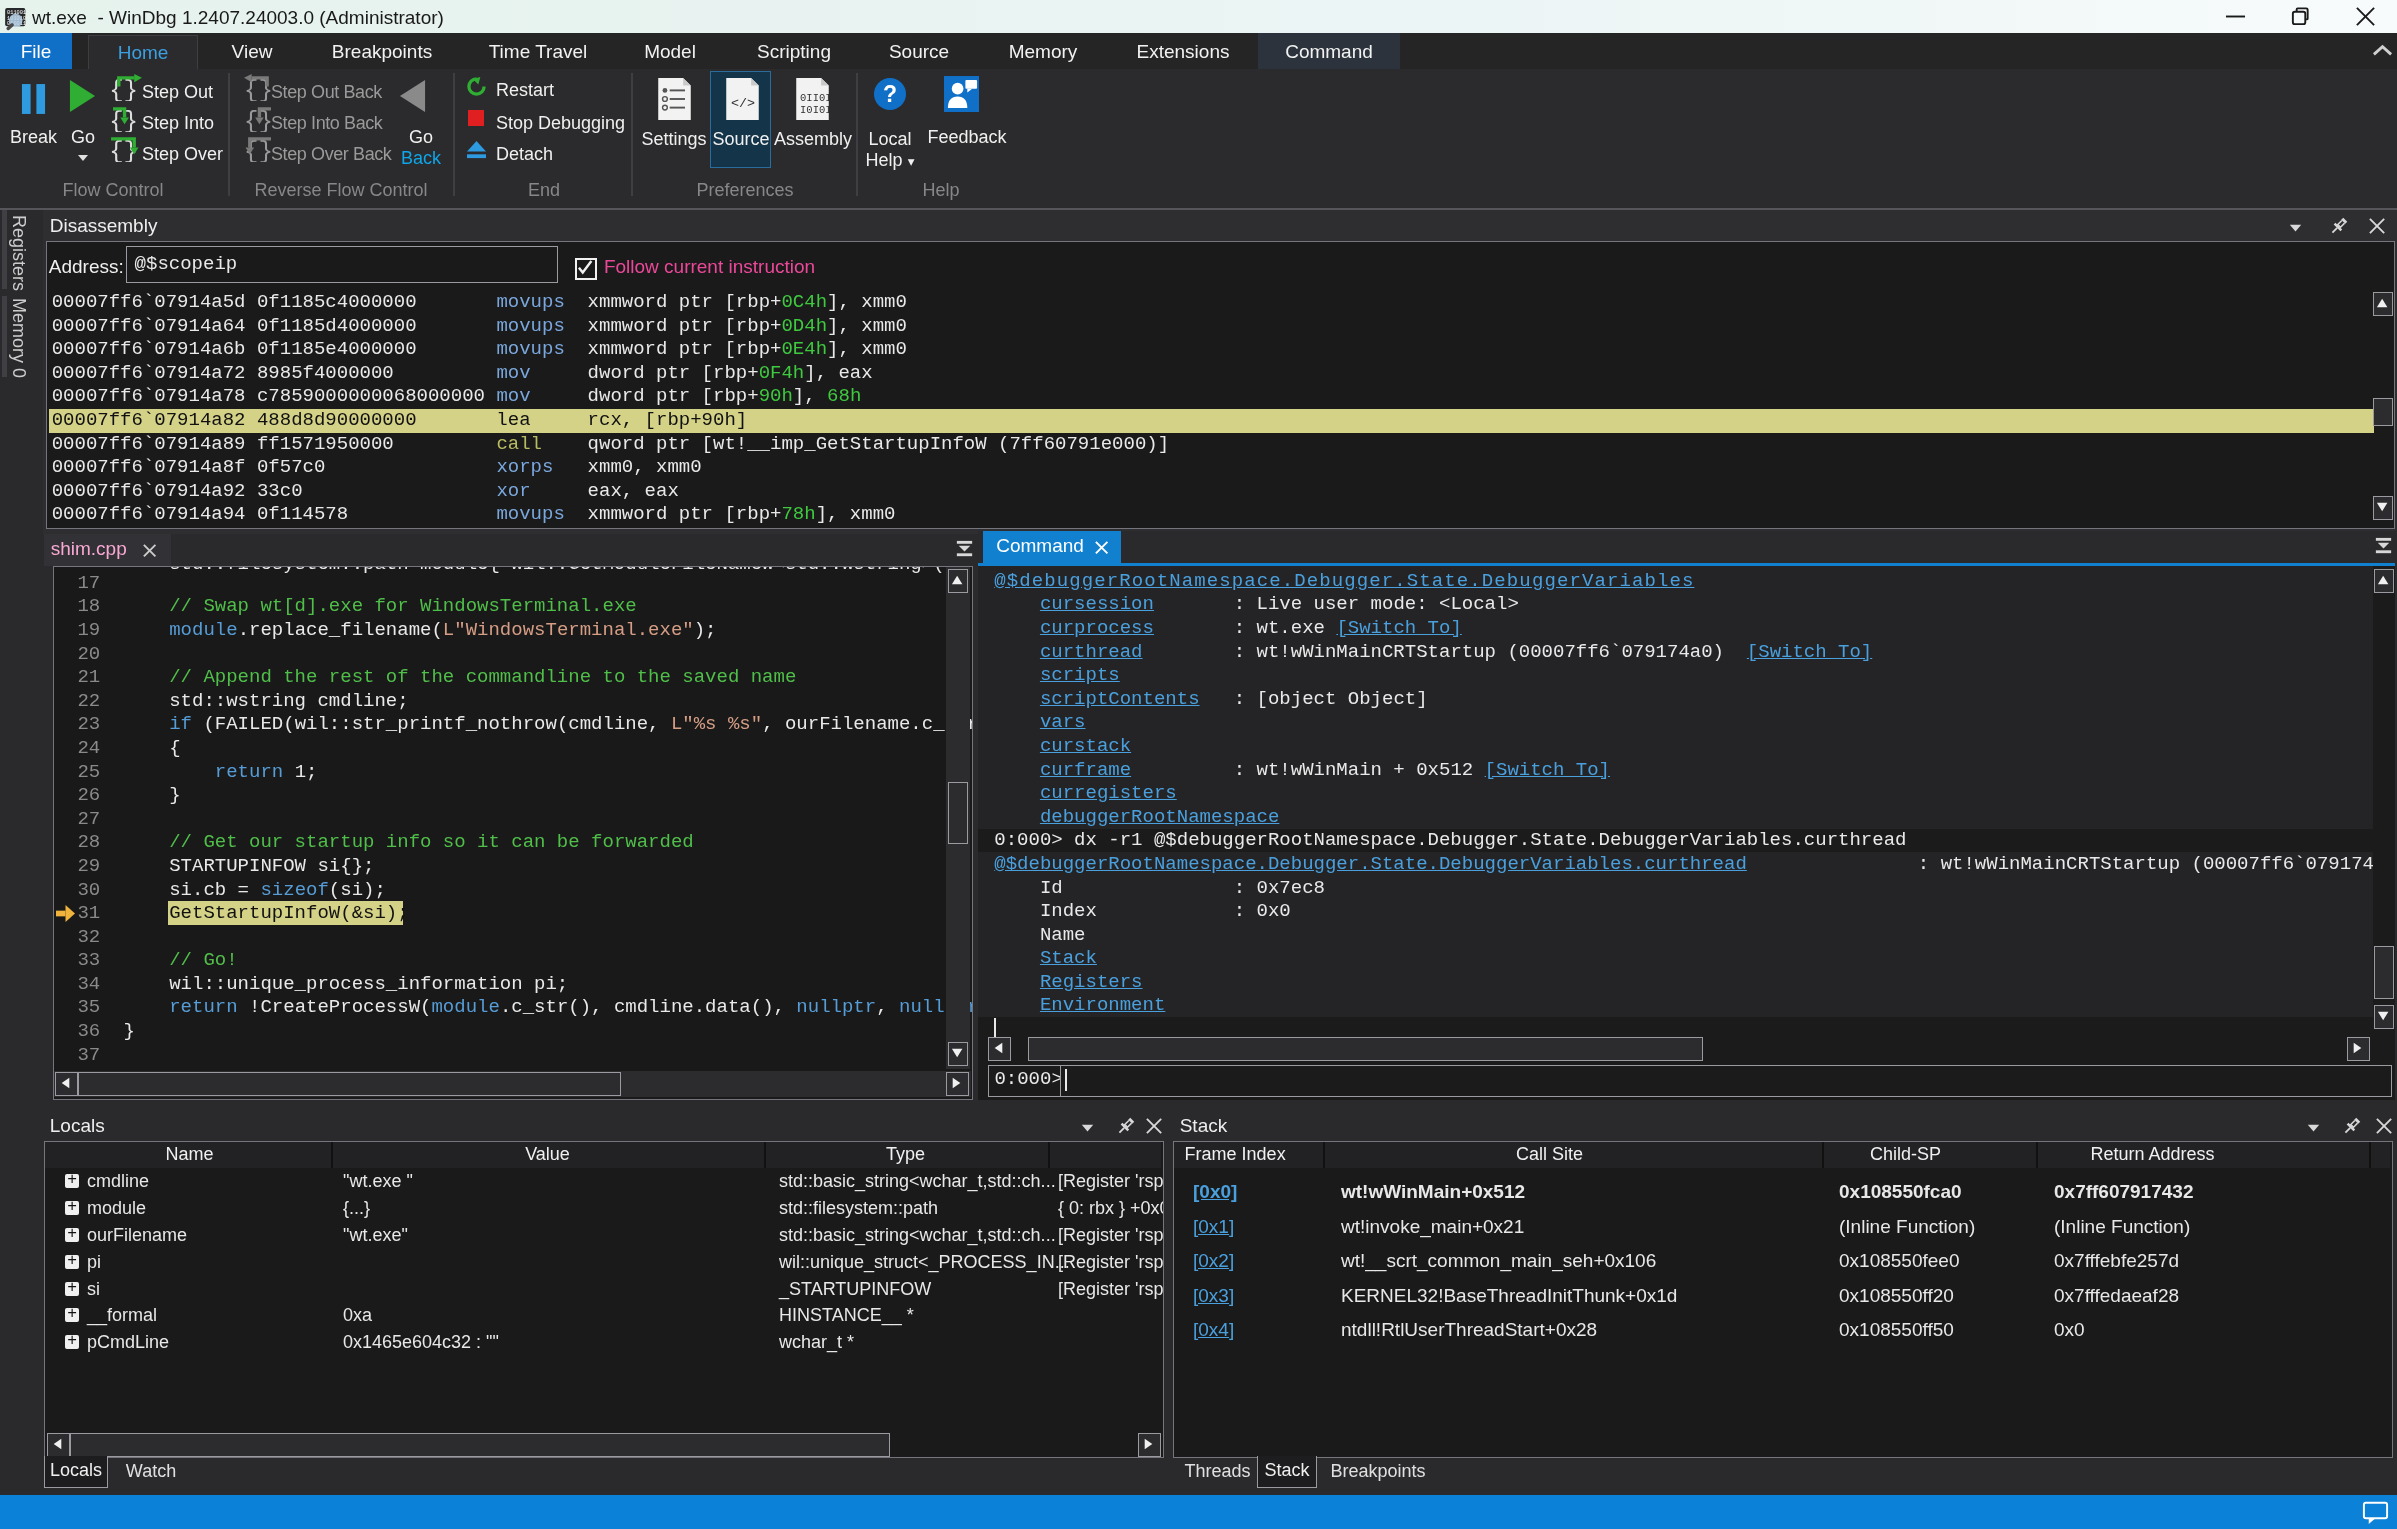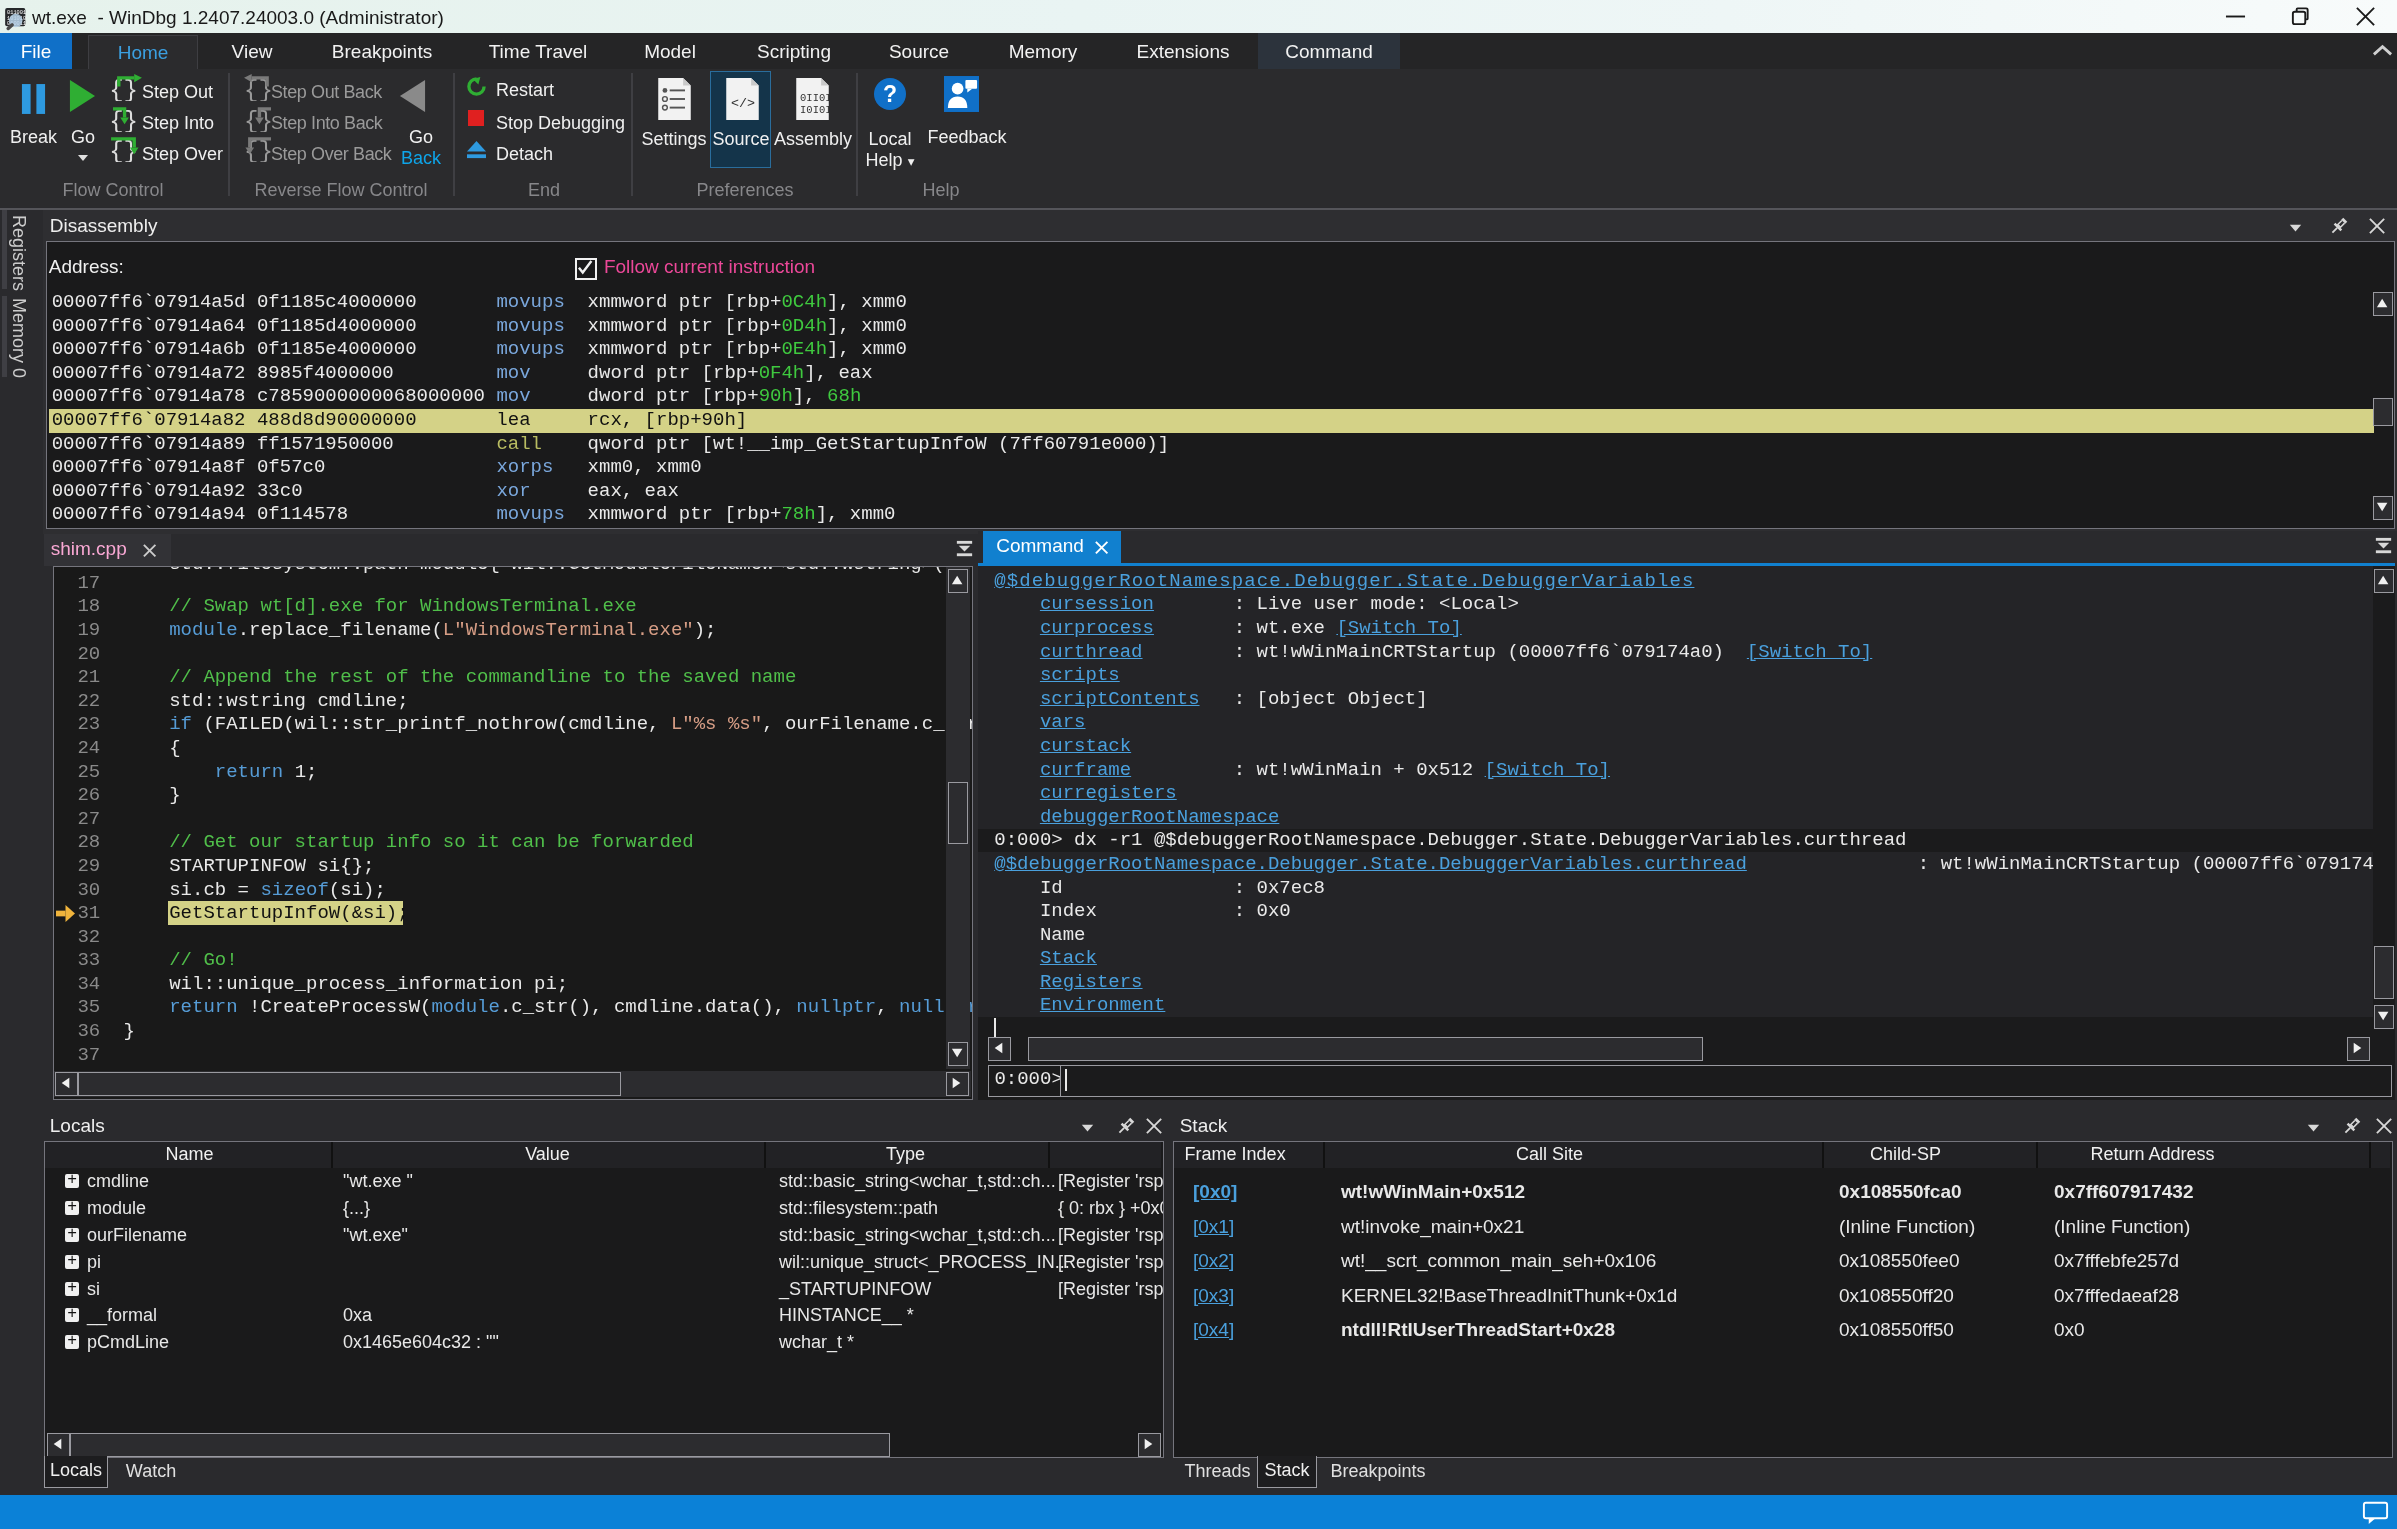--- a/index.html
+++ b/index.html
@@ -215,20 +215,23 @@
       </g>
     </svg>
   <svg class="abs" style="left:2325px;top:6.7px;" width="19" height="19" viewBox="0 0 20 20">
       <line x1="2" y1="2" x2="17" y2="17" stroke="#d8d8d8" stroke-width="2"></line>
       <line x1="17" y1="2" x2="2" y2="17" stroke="#d8d8d8" stroke-width="2"></line>
     </svg>
 
   <div class="abs cbrd" style="left:2.9px;top:31px;width:2349px;height:288px;background:#1a1a1b;">
 
     <div class="abs" style="left:1.9px;top:14.4px;font-size:19px;color:#f0f0f0;">Address:</div>
+    <div class="abs" style="left:79px;top:3.8px;width:432px;height:37px;border:1.9px solid #9a9aa0;background:#1a1a1b;">
+      <div class="mono wh" style="position:absolute;left:7.7px;top:5.8px;">@$scopeip</div>
+    </div>
     <div class="abs" style="left:528px;top:16.3px;width:22px;height:22px;border:2.9px solid #f2f2f2;background:#1a1a1b;">
       <svg width="16.3" height="16.3" viewBox="0 0 17 17">
           <path d="M 2 8 L 6 13 L 15 1" fill="none" stroke="#f2f2f2" stroke-width="2.5"></path>
         </svg>
     </div>
     <div class="abs" style="left:557px;top:14.4px;font-size:19px;color:#ec4899;">Follow current instruction</div>
 
     <div id="asmcode" class="abs mono wh" style="left:4.8px;top:49px;">00007ff6`07914a5d 0f1185c4000000       <span class="mne">movups</span>  xmmword ptr [rbp+<span class="grn">0C4h</span>], xmm0
 00007ff6`07914a64 0f1185d4000000       <span class="mne">movups</span>  xmmword ptr [rbp+<span class="grn">0D4h</span>], xmm0
 00007ff6`07914a6b 0f1185e4000000       <span class="mne">movups</span>  xmmword ptr [rbp+<span class="grn">0E4h</span>], xmm0
@@ -539,21 +542,21 @@
           <span class="abs" style="left:880px;">0x7fffebfe257d</span>
         </div>
       <div class="abs" style="top:104px;left:0;width:1216px;height:35px;">
           <span class="abs lnk" style="left:19px;">[0x3]</span>
           <span class="abs" style="left:167px;">KERNEL32!BaseThreadInitThunk+0x1d</span>
           <span class="abs" style="left:665px;">0x108550ff20</span>
           <span class="abs" style="left:880px;">0x7fffedaeaf28</span>
         </div>
       <div class="abs" style="top:138px;left:0;width:1216px;height:35px;">
           <span class="abs lnk" style="left:19px;">[0x4]</span>
-          <span class="abs" style="left:167px;font-weight:bold;">ntdll!RtlUserThreadStart+0x28</span>
+          <span class="abs" style="left:167px;">ntdll!RtlUserThreadStart+0x28</span>
           <span class="abs" style="left:665px;">0x108550ff50</span>
           <span class="abs" style="left:880px;">0x0</span>
         </div>
     </div>
   </div>
 
   <div class="abs" style="left:11.5px;top:346px;width:66px;height:32px;color:#e0e0e0;text-align:center;font-size:18px;line-height:30px;">Threads</div>
   <div class="abs" style="left:84px;top:346px;width:60px;height:32px;background:#1d1d1f;border:1.9px solid #9a9aa0;border-top:none;color:#f0f0f0;text-align:center;font-size:18px;line-height:28px;">Stack</div>
   <div class="abs" style="left:154px;top:346px;width:102px;height:32px;color:#e0e0e0;text-align:center;font-size:18px;line-height:30px;">Breakpoints</div>
 </div>

